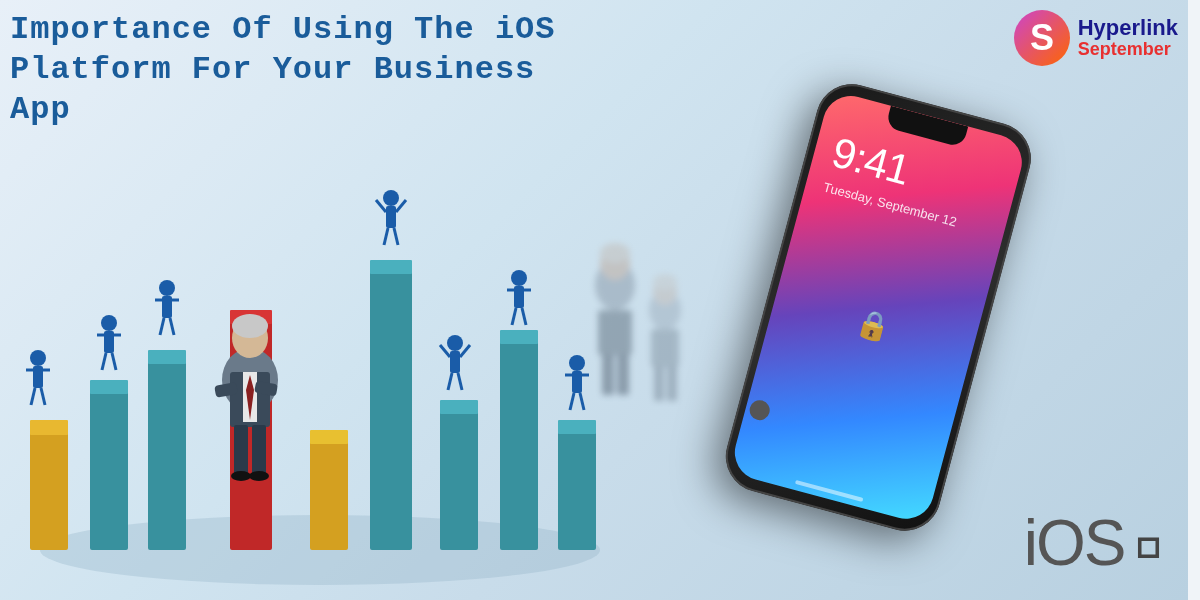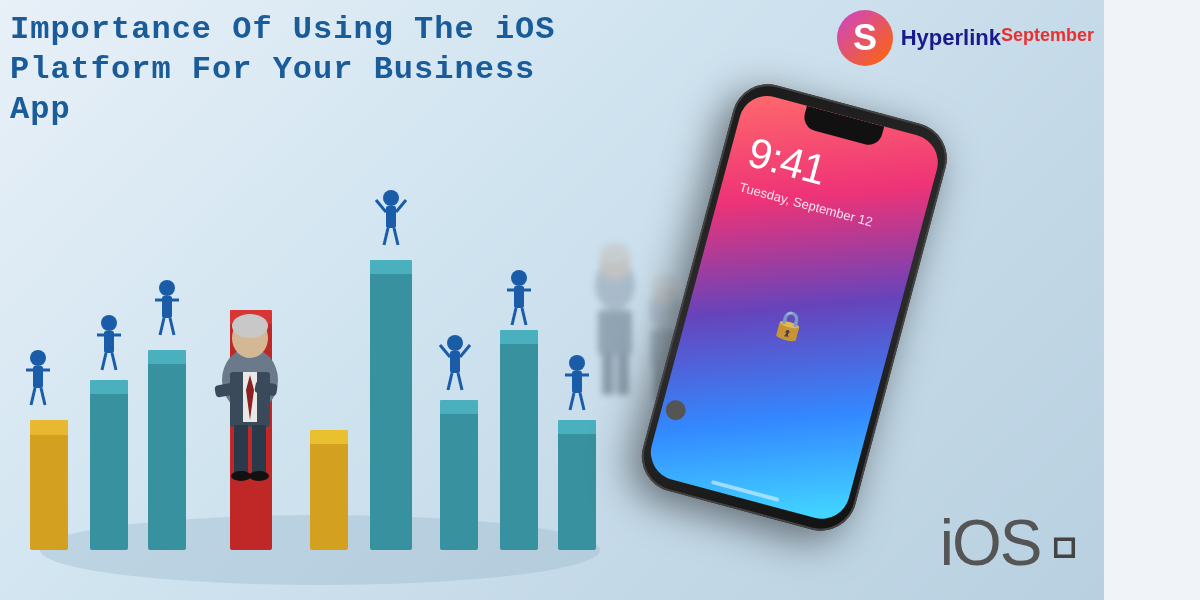--- a/index.html
+++ b/index.html
@@ -6,21 +6,21 @@
     body {
       width: 1200px;
       height: 600px;
       overflow: hidden;
       font-family: 'Courier New', monospace;
       background: #f0f4f8;
       position: relative;
     }
 
     .page-container {
-      width: 1104px;
+      width: 1188px;
       height: 600px;
       background: #ffffff;
       position: relative;
       overflow: hidden;
     }
 
     
     .bg-layer {
       position: absolute;
       inset: 0;
@@ -56,21 +56,21 @@
       z-index: 20;
     }
 
     .logo-icon {
       width: 60px;
       height: 60px;
     }
 
     .logo-text {
       display: flex;
-      flex-direction: row;
+      flex-direction: column;
       line-height: 1.1;
     }
 
     .logo-hyperlink {
       font-size: 22px;
       font-weight: bold;
       color: #1a1a8c;
       font-family: Arial, sans-serif;
     }
 

